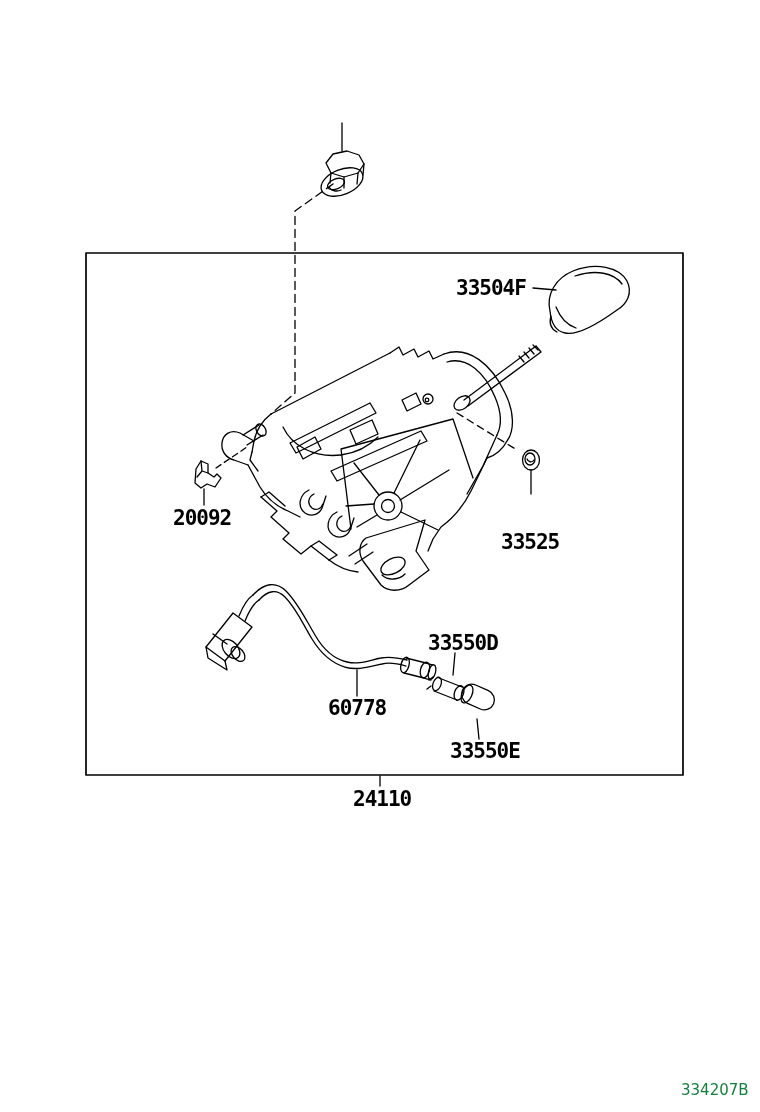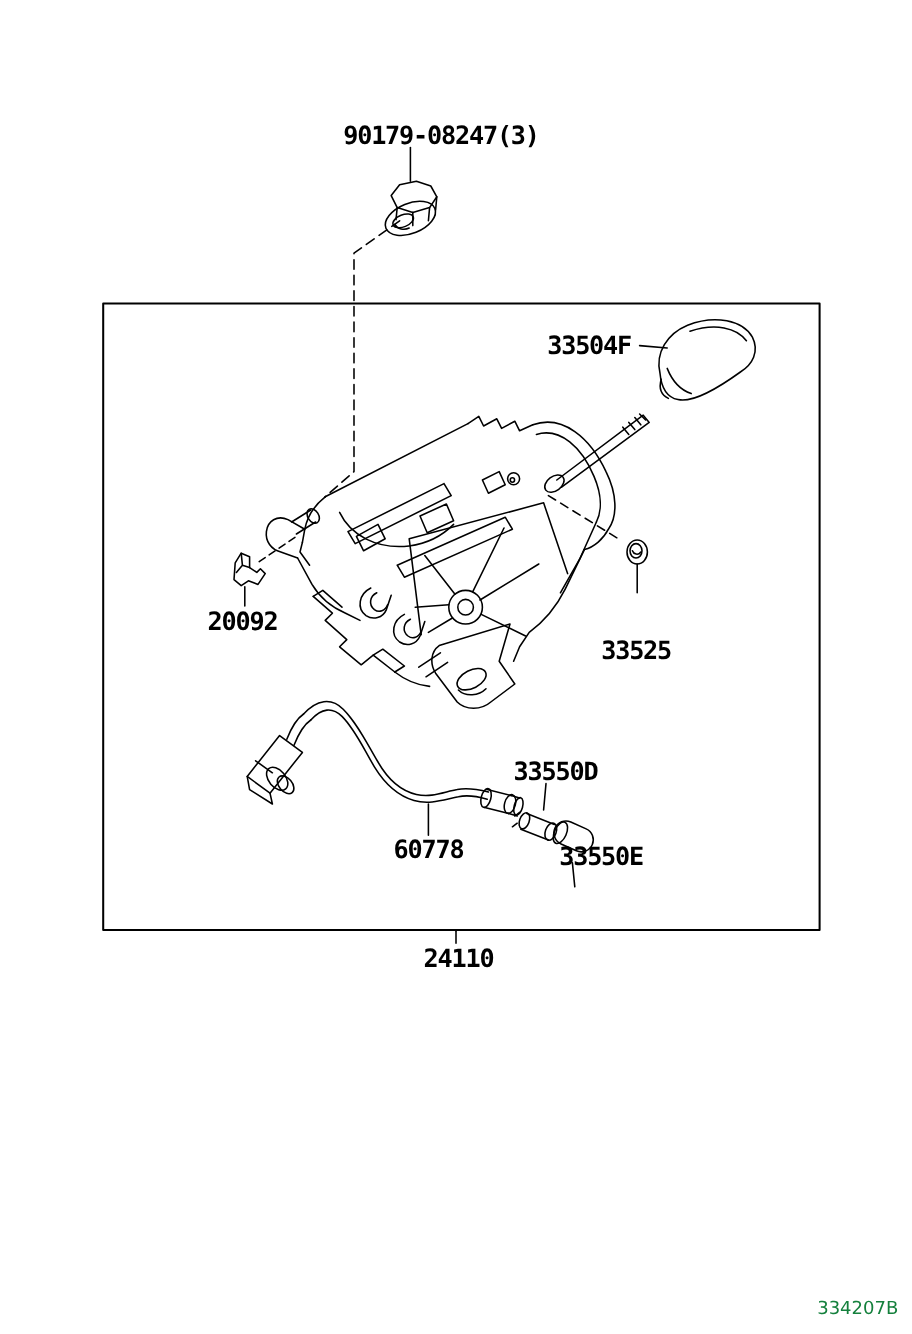--- a/index.html
+++ b/index.html
@@ -168,31 +168,30 @@
     </g>
     <g>
       <path d="M477,719 L479,739"></path>
     </g>
 
     <g>
       <path d="M380,776 L380,786"></path>
     </g>
   </svg>
 
-  <div class="part-label" style="left:286px;top:103px;">90179-08247(3)</div>
 
   <div class="part-label" style="left:456px;top:278px;">33504F</div>
 
   <div class="part-label" style="left:173px;top:508px;">20092</div>
 
   <div class="part-label" style="left:501px;top:496px;margin-top:36px;">33525</div>
 
   <div class="part-label" style="left:428px;top:633px;">33550D</div>
 
   <div class="part-label" style="left:328px;top:698px;">60778</div>
 
-  <div class="part-label" style="left:450px;top:704px;margin-left:16px;">33550E</div>
+  <div class="part-label" style="left:450px;top:741px;">33550E</div>
 
   <div class="part-label" style="left:353px;top:789px;">24110</div>
 
   <div class="code-label" style="left:681px;top:1083px;">334207B</div>
 
 </div>
 
 </body></html>

